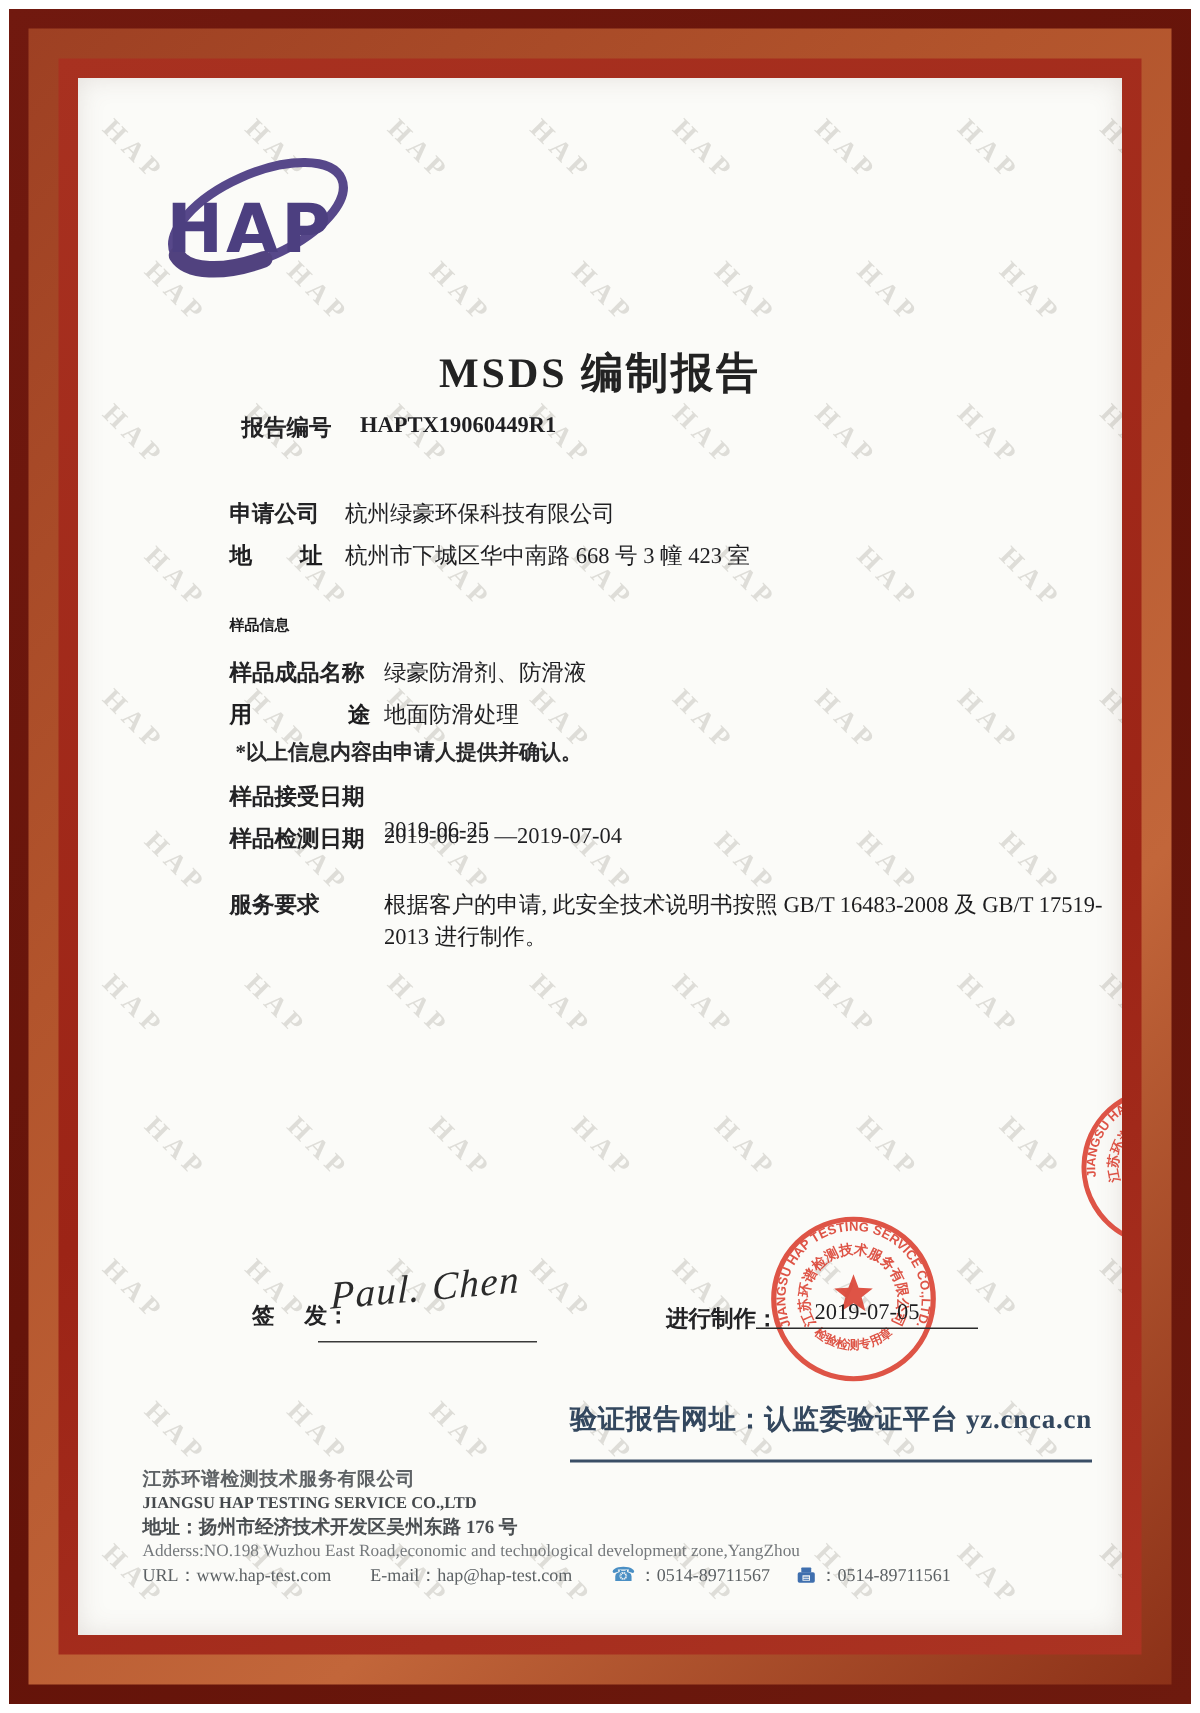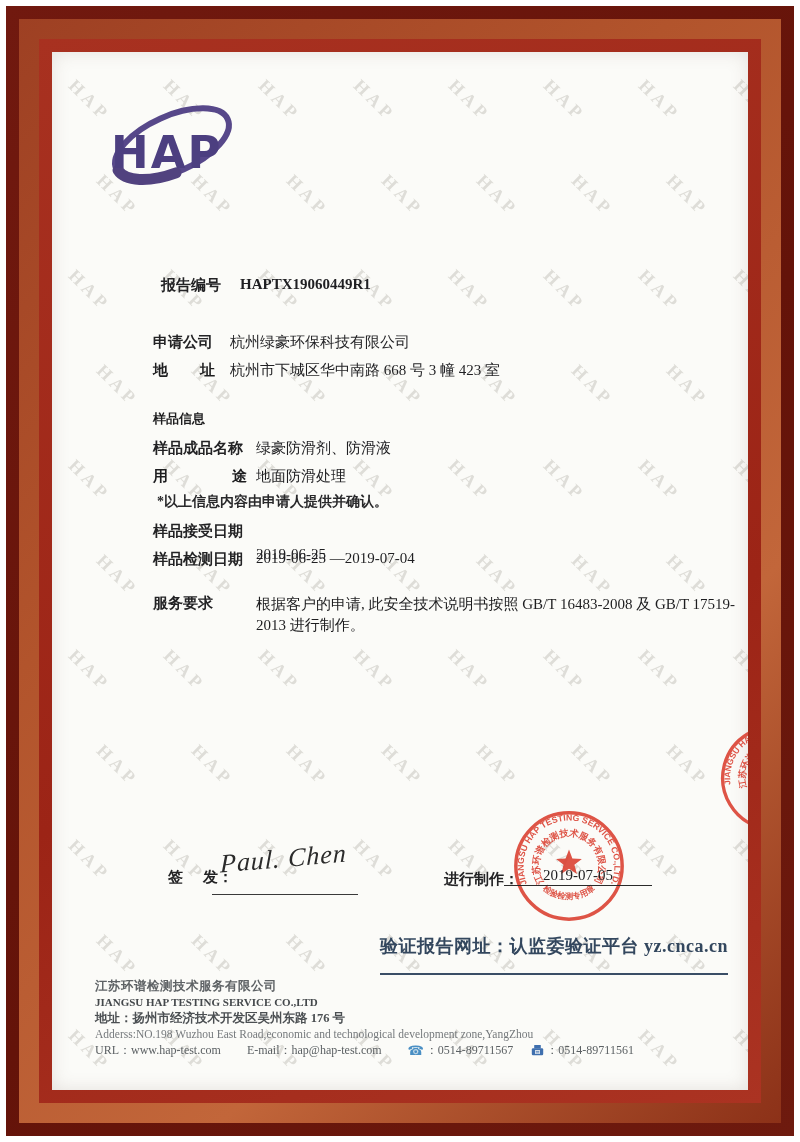--- a/index.html
+++ b/index.html
@@ -13,21 +13,21 @@
   .wm-layer{position:absolute;inset:0;z-index:0;}
   .wm{position:absolute;transform:rotate(45deg);font-family:"Liberation Serif",serif;font-weight:600;
       font-size:18px;letter-spacing:4px;color:rgba(148,142,132,.28);user-select:none;}
   .content{position:absolute;inset:0;z-index:1;color:#1d1d1f;}
   .row{position:absolute;font-size:15px;white-space:nowrap;}
   .lbl{font-weight:700;color:#232325;}
   .val{color:#1f1f22;}
   .jlabel{display:inline-flex;justify-content:space-between;font-weight:700;}
   .title{position:absolute;left:0;width:100%;text-align:center;font-size:28px;font-weight:700;
          letter-spacing:2px;color:#222;}
-  .section-hdr{position:absolute;font-size:13px;font-weight:700;}
+  .section-hdr{position:absolute;font-size:10px;font-weight:700;}
   .note{position:absolute;font-size:14px;font-weight:600;color:#28282a;}
   .service-val{position:absolute;font-size:15px;width:488px;line-height:21px;white-space:normal;}
   .sig-name{position:absolute;font-size:26px;font-style:italic;color:#2b2b2b;
             transform:rotate(-5deg) skewX(-6deg);letter-spacing:1px;}
   .sig-line{position:absolute;border-top:1.5px solid #3a3a3a;}
   .issue-date-box{position:absolute;text-align:center;border-bottom:1.5px solid #2a2a2a;
                   font-size:15px;padding-bottom:1px;z-index:4;}
   .stamp{position:absolute;z-index:3;opacity:.87;mix-blend-mode:multiply;}
   .verify{position:absolute;font-size:18px;font-weight:700;color:#33475e;
           border-bottom:2px solid #3a4e66;padding-bottom:15px;letter-spacing:.5px;}
@@ -139,20 +139,21 @@
       <div class="content">
 
         <svg style="position:absolute;left:46px;top:42px;" width="150" height="110" viewBox="0 0 150 110">
           <g transform="rotate(-24 74 50)">
             <ellipse cx="74" cy="50" rx="61" ry="28" fill="none" stroke="#57488a" stroke-width="6"></ellipse>
             <path d="M 14,52 A 61,28 0 0 0 66,78" fill="none" stroke="#51427f" stroke-width="11" stroke-linecap="round"></path>
           </g>
           <text x="13" y="74" font-family="DejaVu Sans, sans-serif" font-weight="bold" font-size="45" letter-spacing="2" fill="#4c3f80">HAP</text>
         </svg>
 
+        <div class="title" style="top:178px;">MSDS 编制报告</div>
 
         <div class="row" style="top:224px;left:109px;">
           <span class="lbl">报告编号</span>
           <span class="val" style="position:absolute;left:79px;font-weight:700;">HAPTX19060449R1</span>
         </div>
 
         <div class="row" style="top:281px;left:101px;">
           <span class="lbl">申请公司</span>
           <span class="val" style="position:absolute;left:77px;">杭州绿豪环保科技有限公司</span>
         </div>

